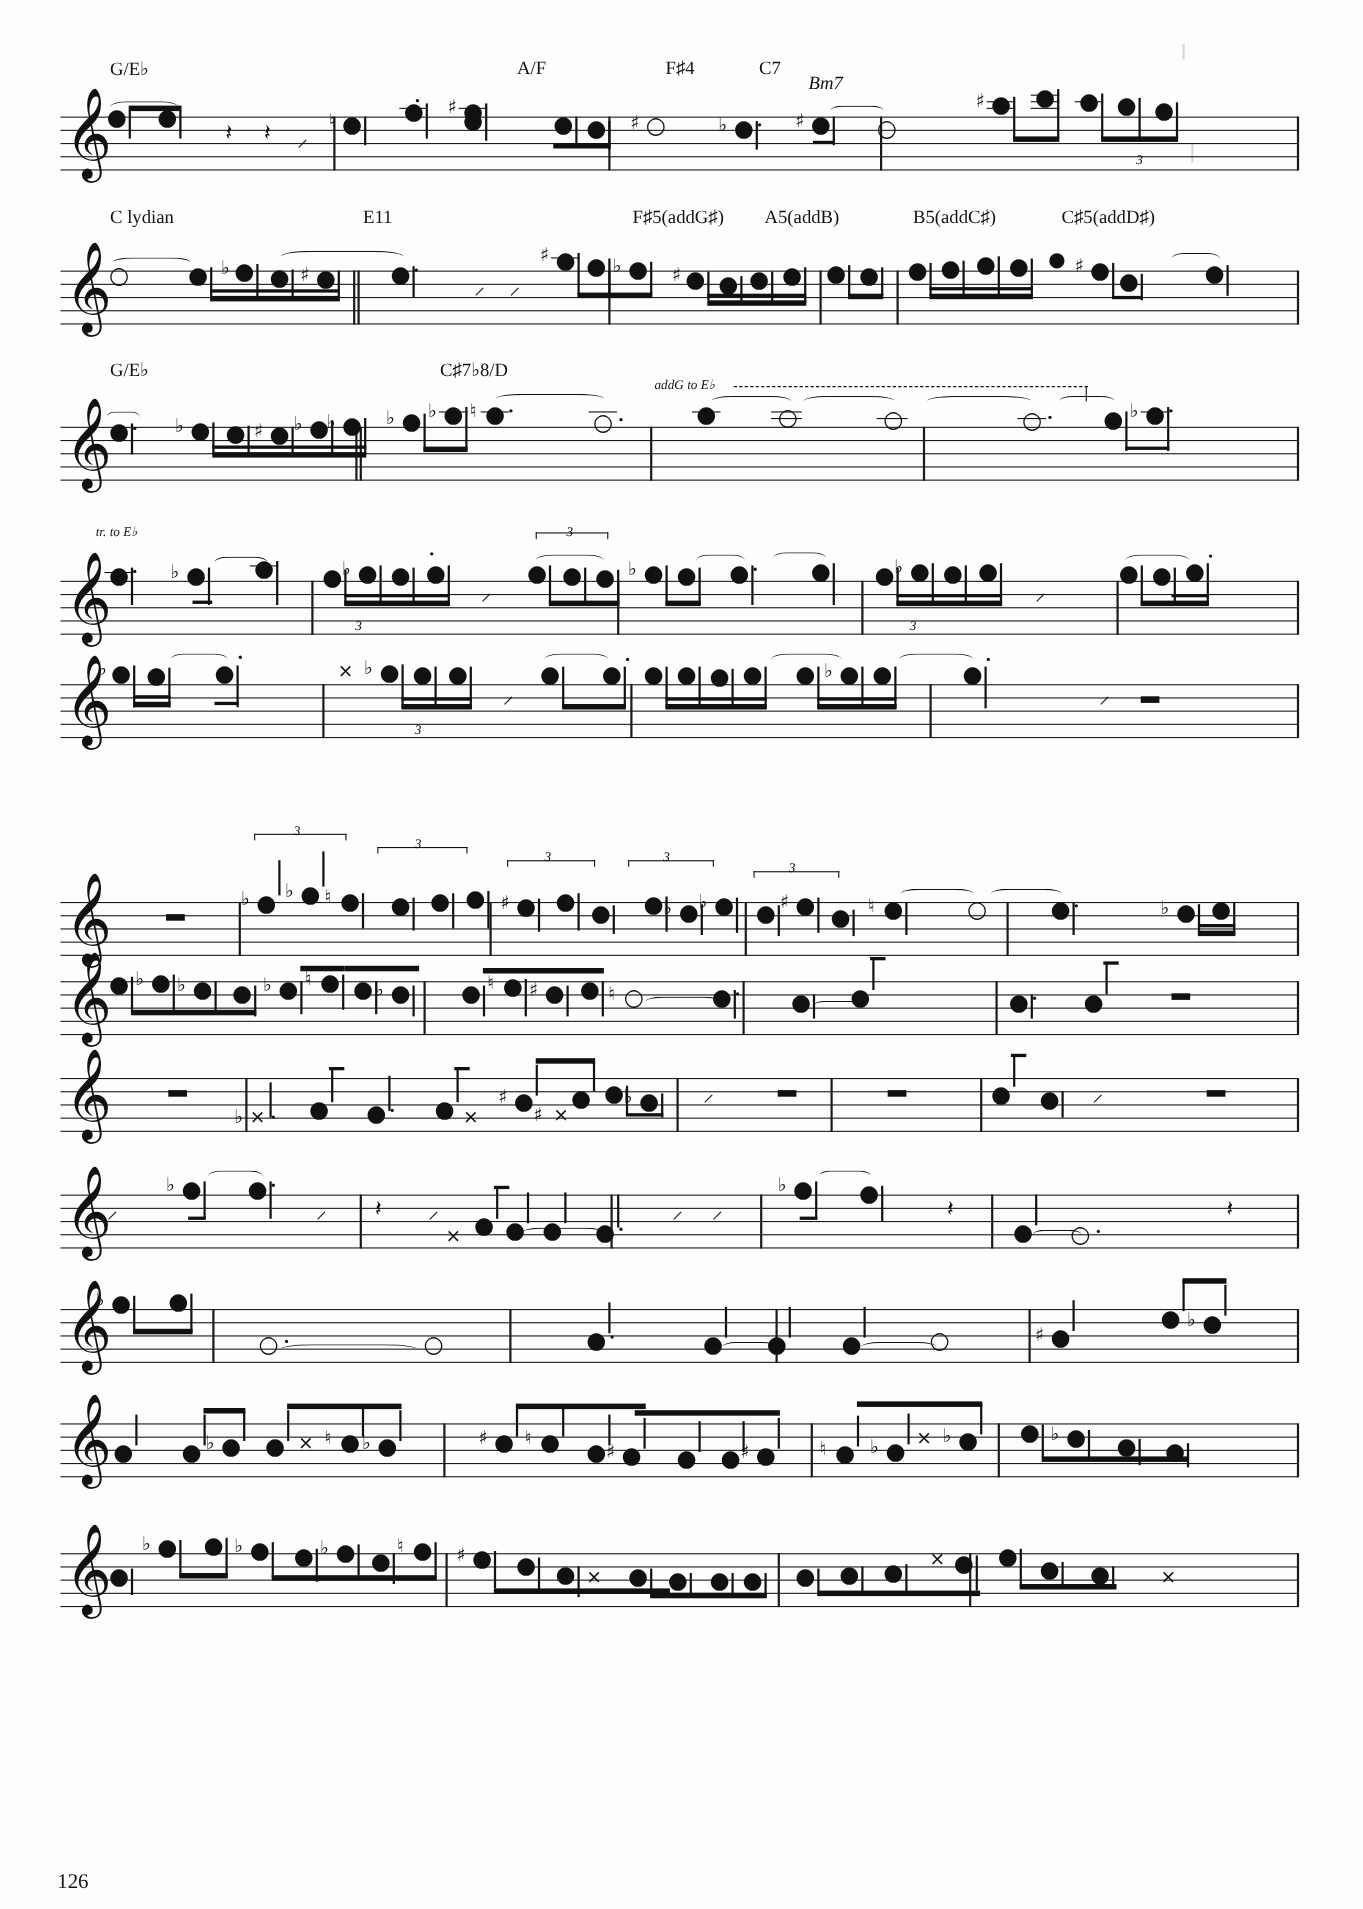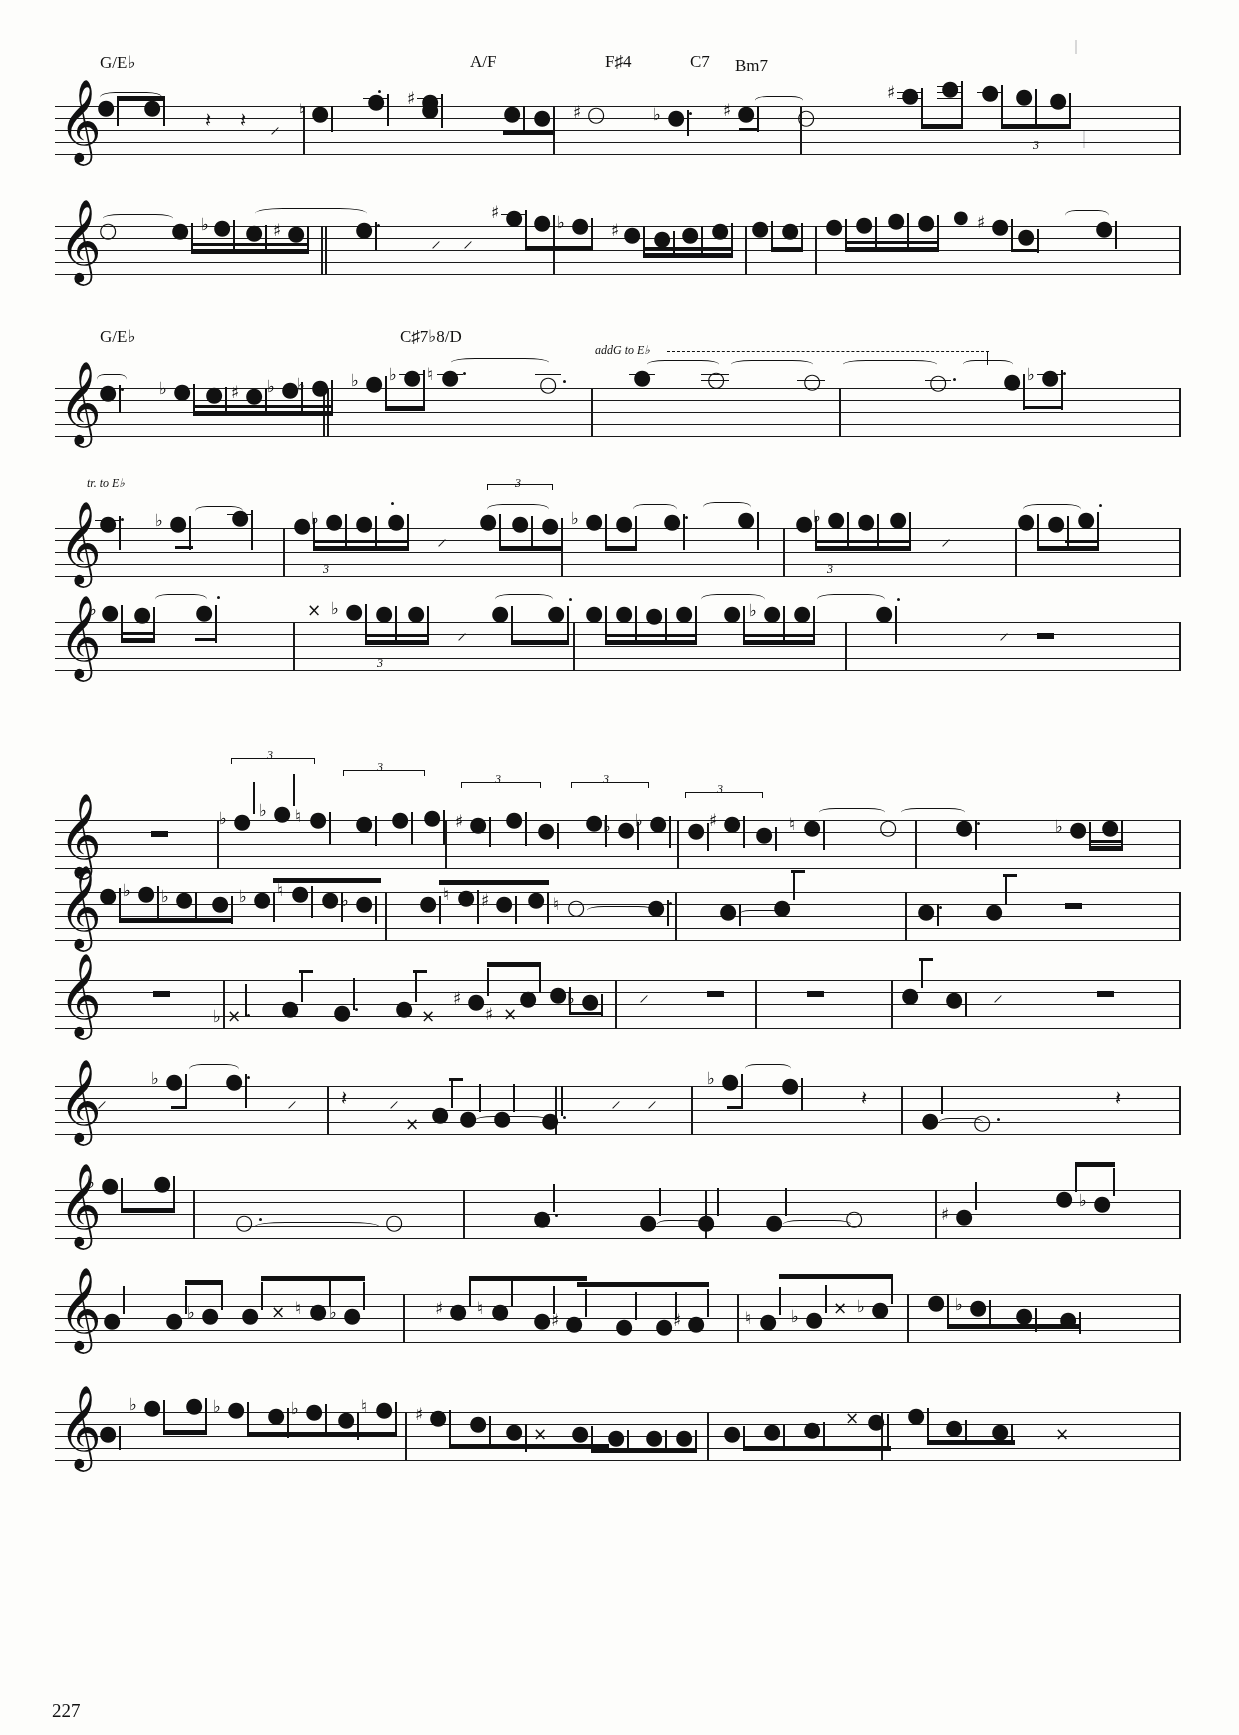--- a/index.html
+++ b/index.html
@@ -205,21 +205,21 @@
 
   <div class="scan-mark" style="left:1075px;top:40px;width:2px;height:14px;"></div>
   <div class="scan-mark" style="left:1083px;top:130px;width:2px;height:18px;"></div>
 
   <div class="system" style="top:52px;">
     <div class="chord-row">
       <span class="chord" style="left:45px;top:0;">G/E♭</span>
       <span class="chord" style="left:415px;top:0;">A/F</span>
       <span class="chord" style="left:550px;top:0;">F♯4</span>
       <span class="chord" style="left:635px;top:0;">C7</span>
-      <span class="chord" style="left:680px;top:4px;">Bm7</span>
+      <span class="chord" style="left:680px;top:14px;font-style:italic;">Bm7</span>
     </div>
     <div class="staff" style="top:26px;">
       <div class="line l1"></div>
         <div class="line l2"></div>
         <div class="line l3"></div>
         <div class="line l4"></div>
         <div class="line l5"></div>
       <div class="clef">𝄞</div>
       <div class="barline" style="left:248px;"></div>
       <div class="barline" style="left:498px;"></div>
@@ -284,20 +284,28 @@
       <div class="note nh" style="left:960px;top:-12px;">●</div>
       <div class="stem" style="left:980px;top:-9px;height:37px;"></div>
       <div class="note nh" style="left:994px;top:-8px;">●</div>
       <div class="stem" style="left:1014px;top:-5px;height:33px;"></div>
       <div class="beam" style="left:946px;top:26px;width:70px;"></div>
       <div class="tuplet" style="left:978px;top:40px;">3</div>
     </div>
   </div>
 
   <div class="system" style="top:188px;">
+    <div class="chord-row">
+      <span class="chord" style="left:45px;top:0;">C lydian</span>
+      <span class="chord" style="left:275px;top:0;">E11</span>
+      <span class="chord" style="left:520px;top:0;">F♯5(addG♯)</span>
+      <span class="chord" style="left:640px;top:0;">A5(addB)</span>
+      <span class="chord" style="left:775px;top:0;">B5(addC♯)</span>
+      <span class="chord" style="left:910px;top:0;">C♯5(addD♯)</span>
+    </div>
     <div class="staff" style="top:30px;">
       <div class="line l1"></div>
         <div class="line l2"></div>
         <div class="line l3"></div>
         <div class="line l4"></div>
         <div class="line l5"></div>
       <div class="clef">𝄞</div>
       <div class="barline thin-pair" style="left:266px;"></div>
       <div class="barline" style="left:498px;"></div>
       <div class="barline" style="left:690px;"></div>
@@ -1108,14 +1116,14 @@
       <div class="stem" style="left:872px;top:4px;height:36px;"></div>
       <div class="note nh" style="left:890px;top:13px;">●</div>
       <div class="stem" style="left:910px;top:16px;height:24px;"></div>
       <div class="note nh" style="left:936px;top:17px;">●</div>
       <div class="stem" style="left:956px;top:20px;height:20px;"></div>
       <div class="flat" style="left:1000px;top:22px;">×</div>
       <div class="beam" style="left:872px;top:36px;width:88px;"></div>
     </div>
   </div>
 
-  <div class="page-num">227</div>
+  <div class="page-num">126</div>
 </div>
 
 </body></html>

